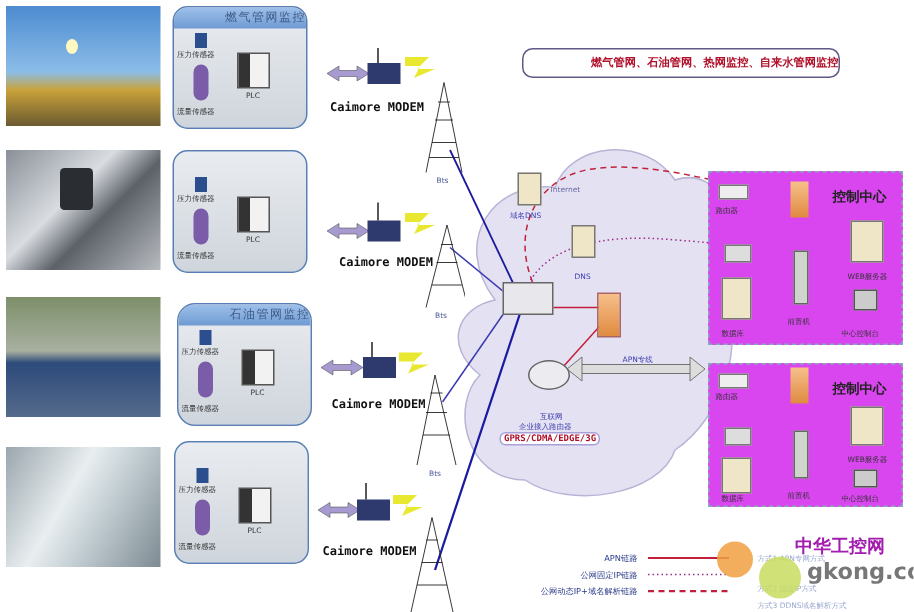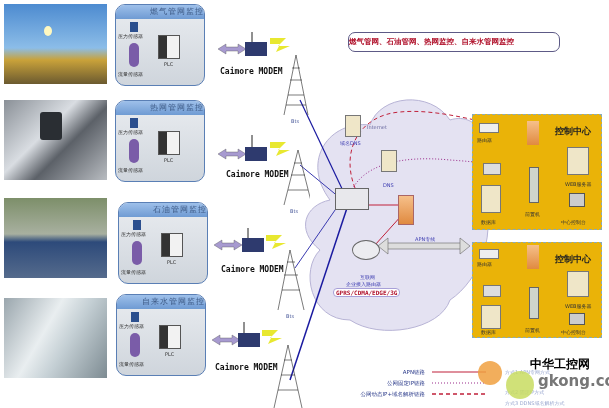--- a/index.html
+++ b/index.html
@@ -4,22 +4,22 @@
 <style>
   html,body{margin:0;padding:0;background:#fff;}
   body{width:609px;height:408px;position:relative;overflow:hidden;font-family:"DejaVu Sans",sans-serif;}
   .abs{position:absolute;}
   .photo{position:absolute;width:103px;height:80px;overflow:hidden;}
   .panel{position:absolute;width:88px;height:80px;border:1px solid #5a7fb5;border-radius:10px;background:linear-gradient(#e9ecf0,#cfd5dc);overflow:hidden;}
   .panel .ptitle{height:14px;background:linear-gradient(#9ec0ea,#6f9bd3);color:#3d5a86;font-size:8px;text-align:right;line-height:14px;letter-spacing:1px;}
   .panel .lbl{position:absolute;font-size:5px;color:#333;}
   .modem-label{position:absolute;font-family:"DejaVu Sans Mono",monospace;font-size:8px;font-weight:bold;color:#111;white-space:nowrap;}
   .bts{position:absolute;font-size:5px;color:#4a5a9a;}
-  .title-box{position:absolute;left:348px;top:32px;width:210px;height:18px;border:1px solid #5d5a86;border-radius:7px;background:#fff;color:#b0102a;font-size:7.5px;line-height:18px;text-align:left;font-weight:bold;}
-  .cc{position:absolute;width:128px;height:114px;background:#eab308;border:1px dashed #8ab;}
+  .title-box{position:absolute;left:348px;top:32px;width:210px;height:18px;border:1px solid #5d5a86;border-radius:7px;background:#fff;color:#b0102a;font-size:7.5px;line-height:18px;text-align:right;font-weight:bold;}
+  .cc{position:absolute;width:128px;height:114px;background:#d946ef;border:1px dashed #8ab;}
   .cc .cct{position:absolute;right:10px;top:10px;font-size:9px;font-weight:bold;color:#222;}
   .small{position:absolute;font-size:5px;color:#333;white-space:nowrap;}
   .legend-t{position:absolute;font-size:5.5px;color:#2a3a8a;white-space:nowrap;text-align:right;}
   .wm{position:absolute;font-size:14px;font-weight:bold;}
 </style>
 </head>
 <body>
 
 <svg class="abs" style="left:0;top:0" width="609" height="408">
 
@@ -56,43 +56,41 @@
   <div class="abs" style="left:13px;top:38px;width:10px;height:24px;border-radius:5px;background:#7a5ca8;"></div>
   <div class="lbl" style="left:2px;top:66px;">流量传感器</div>
   <div class="abs" style="left:42px;top:30px;width:20px;height:22px;background:linear-gradient(90deg,#333 40%,#f2f2f2 40%);border:1px solid #555;"></div>
   <div class="lbl" style="left:48px;top:56px;">PLC</div>
 </div>
 
 <div class="photo" style="left:4px;top:100px;background:linear-gradient(135deg,#8a9097,#d9dde2 40%,#5c6168 60%,#b8bcc1);">
   <div class="abs" style="left:36px;top:12px;width:22px;height:28px;background:#2a2e33;border-radius:3px;"></div>
 </div>
 <div class="panel" style="left:115px;top:100px;">
-  <div class="ptitle">热网管网监控</div>
   <div class="abs" style="left:14px;top:17px;width:8px;height:10px;background:#2b4f8e;"></div>
   <div class="lbl" style="left:2px;top:28px;">压力传感器</div>
   <div class="abs" style="left:13px;top:38px;width:10px;height:24px;border-radius:5px;background:#7a5ca8;"></div>
   <div class="lbl" style="left:2px;top:66px;">流量传感器</div>
   <div class="abs" style="left:42px;top:30px;width:20px;height:22px;background:linear-gradient(90deg,#333 40%,#f2f2f2 40%);border:1px solid #555;"></div>
   <div class="lbl" style="left:48px;top:56px;">PLC</div>
 </div>
 
 <div class="photo" style="left:4px;top:198px;background:linear-gradient(#7d8f6a 0%,#a8b0a0 45%,#2d4a7a 55%,#556b8c 100%);"></div>
-<div class="panel" style="left:118px;top:202px;">
+<div class="panel" style="left:118px;top:202px;border-radius:12px;">
   <div class="ptitle">石油管网监控</div>
   <div class="abs" style="left:14px;top:17px;width:8px;height:10px;background:#2b4f8e;"></div>
   <div class="lbl" style="left:2px;top:28px;">压力传感器</div>
   <div class="abs" style="left:13px;top:38px;width:10px;height:24px;border-radius:5px;background:#7a5ca8;"></div>
   <div class="lbl" style="left:2px;top:66px;">流量传感器</div>
   <div class="abs" style="left:42px;top:30px;width:20px;height:22px;background:linear-gradient(90deg,#333 40%,#f2f2f2 40%);border:1px solid #555;"></div>
   <div class="lbl" style="left:48px;top:56px;">PLC</div>
 </div>
 
 <div class="photo" style="left:4px;top:298px;background:linear-gradient(120deg,#9aa6ad,#e9eef0 40%,#c4cfd4 60%,#7d8b92);"></div>
 <div class="panel" style="left:116px;top:294px;">
-  <div class="ptitle">自来水管网监控</div>
   <div class="abs" style="left:14px;top:17px;width:8px;height:10px;background:#2b4f8e;"></div>
   <div class="lbl" style="left:2px;top:28px;">压力传感器</div>
   <div class="abs" style="left:13px;top:38px;width:10px;height:24px;border-radius:5px;background:#7a5ca8;"></div>
   <div class="lbl" style="left:2px;top:66px;">流量传感器</div>
   <div class="abs" style="left:42px;top:30px;width:20px;height:22px;background:linear-gradient(90deg,#333 40%,#f2f2f2 40%);border:1px solid #555;"></div>
   <div class="lbl" style="left:48px;top:56px;">PLC</div>
 </div>
 
 <svg class="abs" style="left:200px;top:0" width="110" height="408">
   <g>
@@ -202,14 +200,14 @@
   <line x1="2" y1="29" x2="56" y2="29" stroke="#c0203a" stroke-width="1.5" stroke-dasharray="4,3"></line>
 </svg>
 <div class="small" style="left:505px;top:369px;color:#9aa8d0;">方式1 APN专网方式</div>
 <div class="small" style="left:505px;top:389px;color:#9aa8d0;">方式2 固定IP方式</div>
 <div class="small" style="left:505px;top:400px;color:#9aa8d0;">方式3 DDNS域名解析方式</div>
 
 <svg class="abs" style="left:470px;top:355px" width="70" height="53">
   <circle cx="20" cy="18" r="12" fill="#f0a040" opacity="0.85"></circle>
   <circle cx="50" cy="30" r="14" fill="#c8dc60" opacity="0.85"></circle>
 </svg>
-<div class="wm" style="left:530px;top:356px;color:#000000;font-size:12px;">中华工控网</div>
+<div class="wm" style="left:530px;top:356px;color:#a21caf;font-size:12px;">中华工控网</div>
 <div class="wm" style="left:538px;top:372px;color:#777;font-size:15px;">gkong.com</div>
 
 </body></html>

